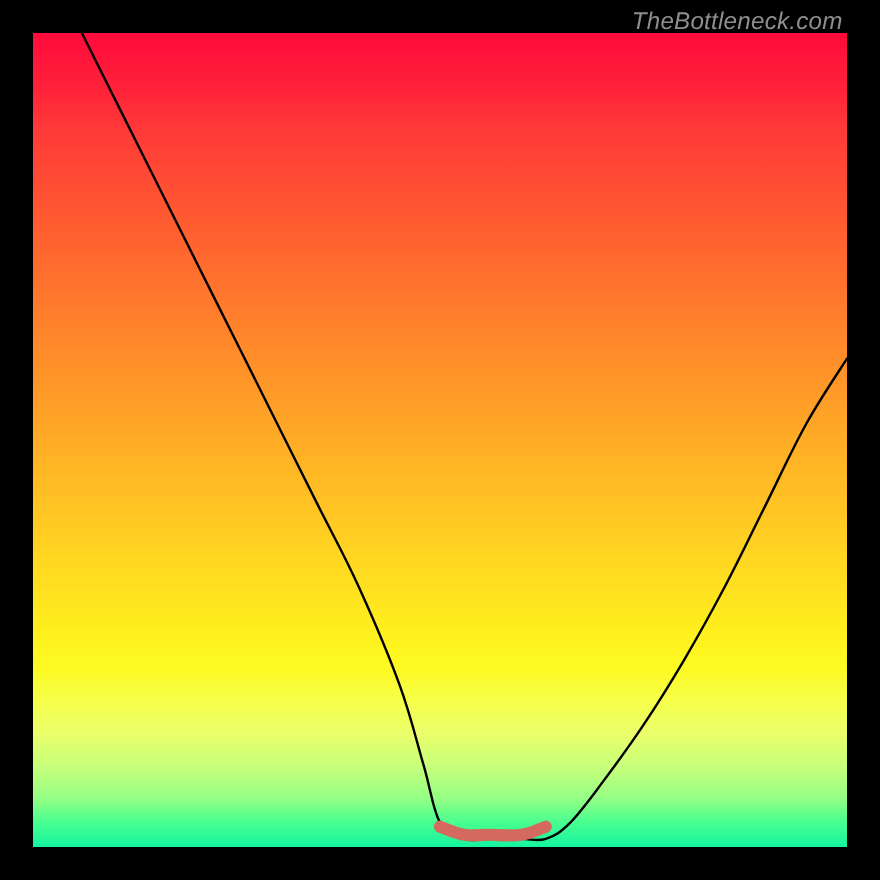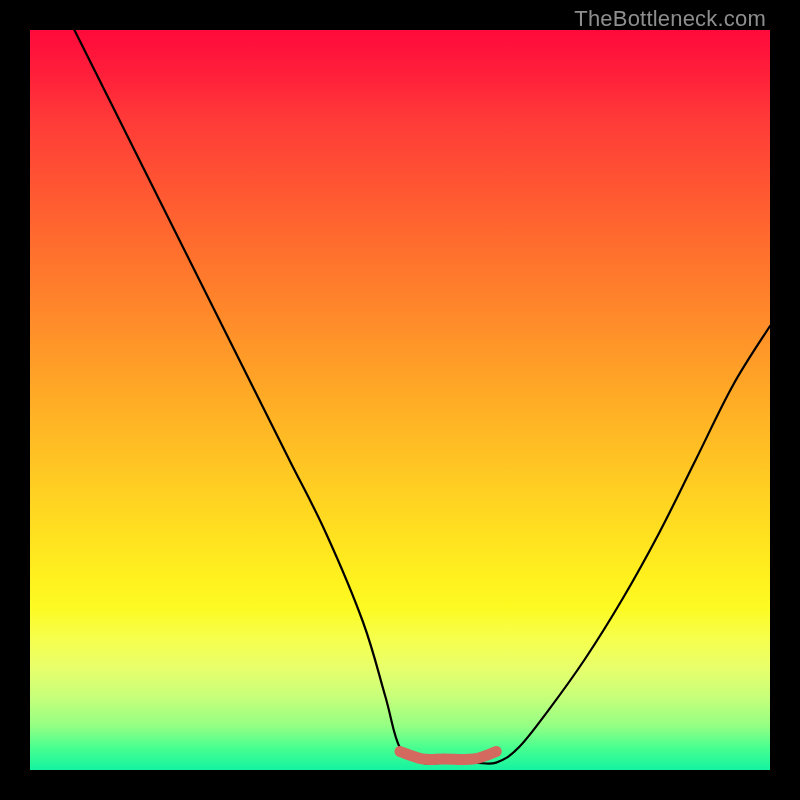--- a/index.html
+++ b/index.html
@@ -9,20 +9,21 @@
     height: 800px;
     background: #000;
     overflow: hidden;
     font-family: Arial, Helvetica, sans-serif;
   }
   .frame {
     position: relative;
     width: 800px;
     height: 800px;
     background: #000;
+    font-style: italic;
   }
   .plot-area {
     position: absolute;
     left: 30px;
     top: 30px;
     width: 740px;
     height: 740px;
     background: linear-gradient(
       to bottom,
       #ff0a3b 0%,

